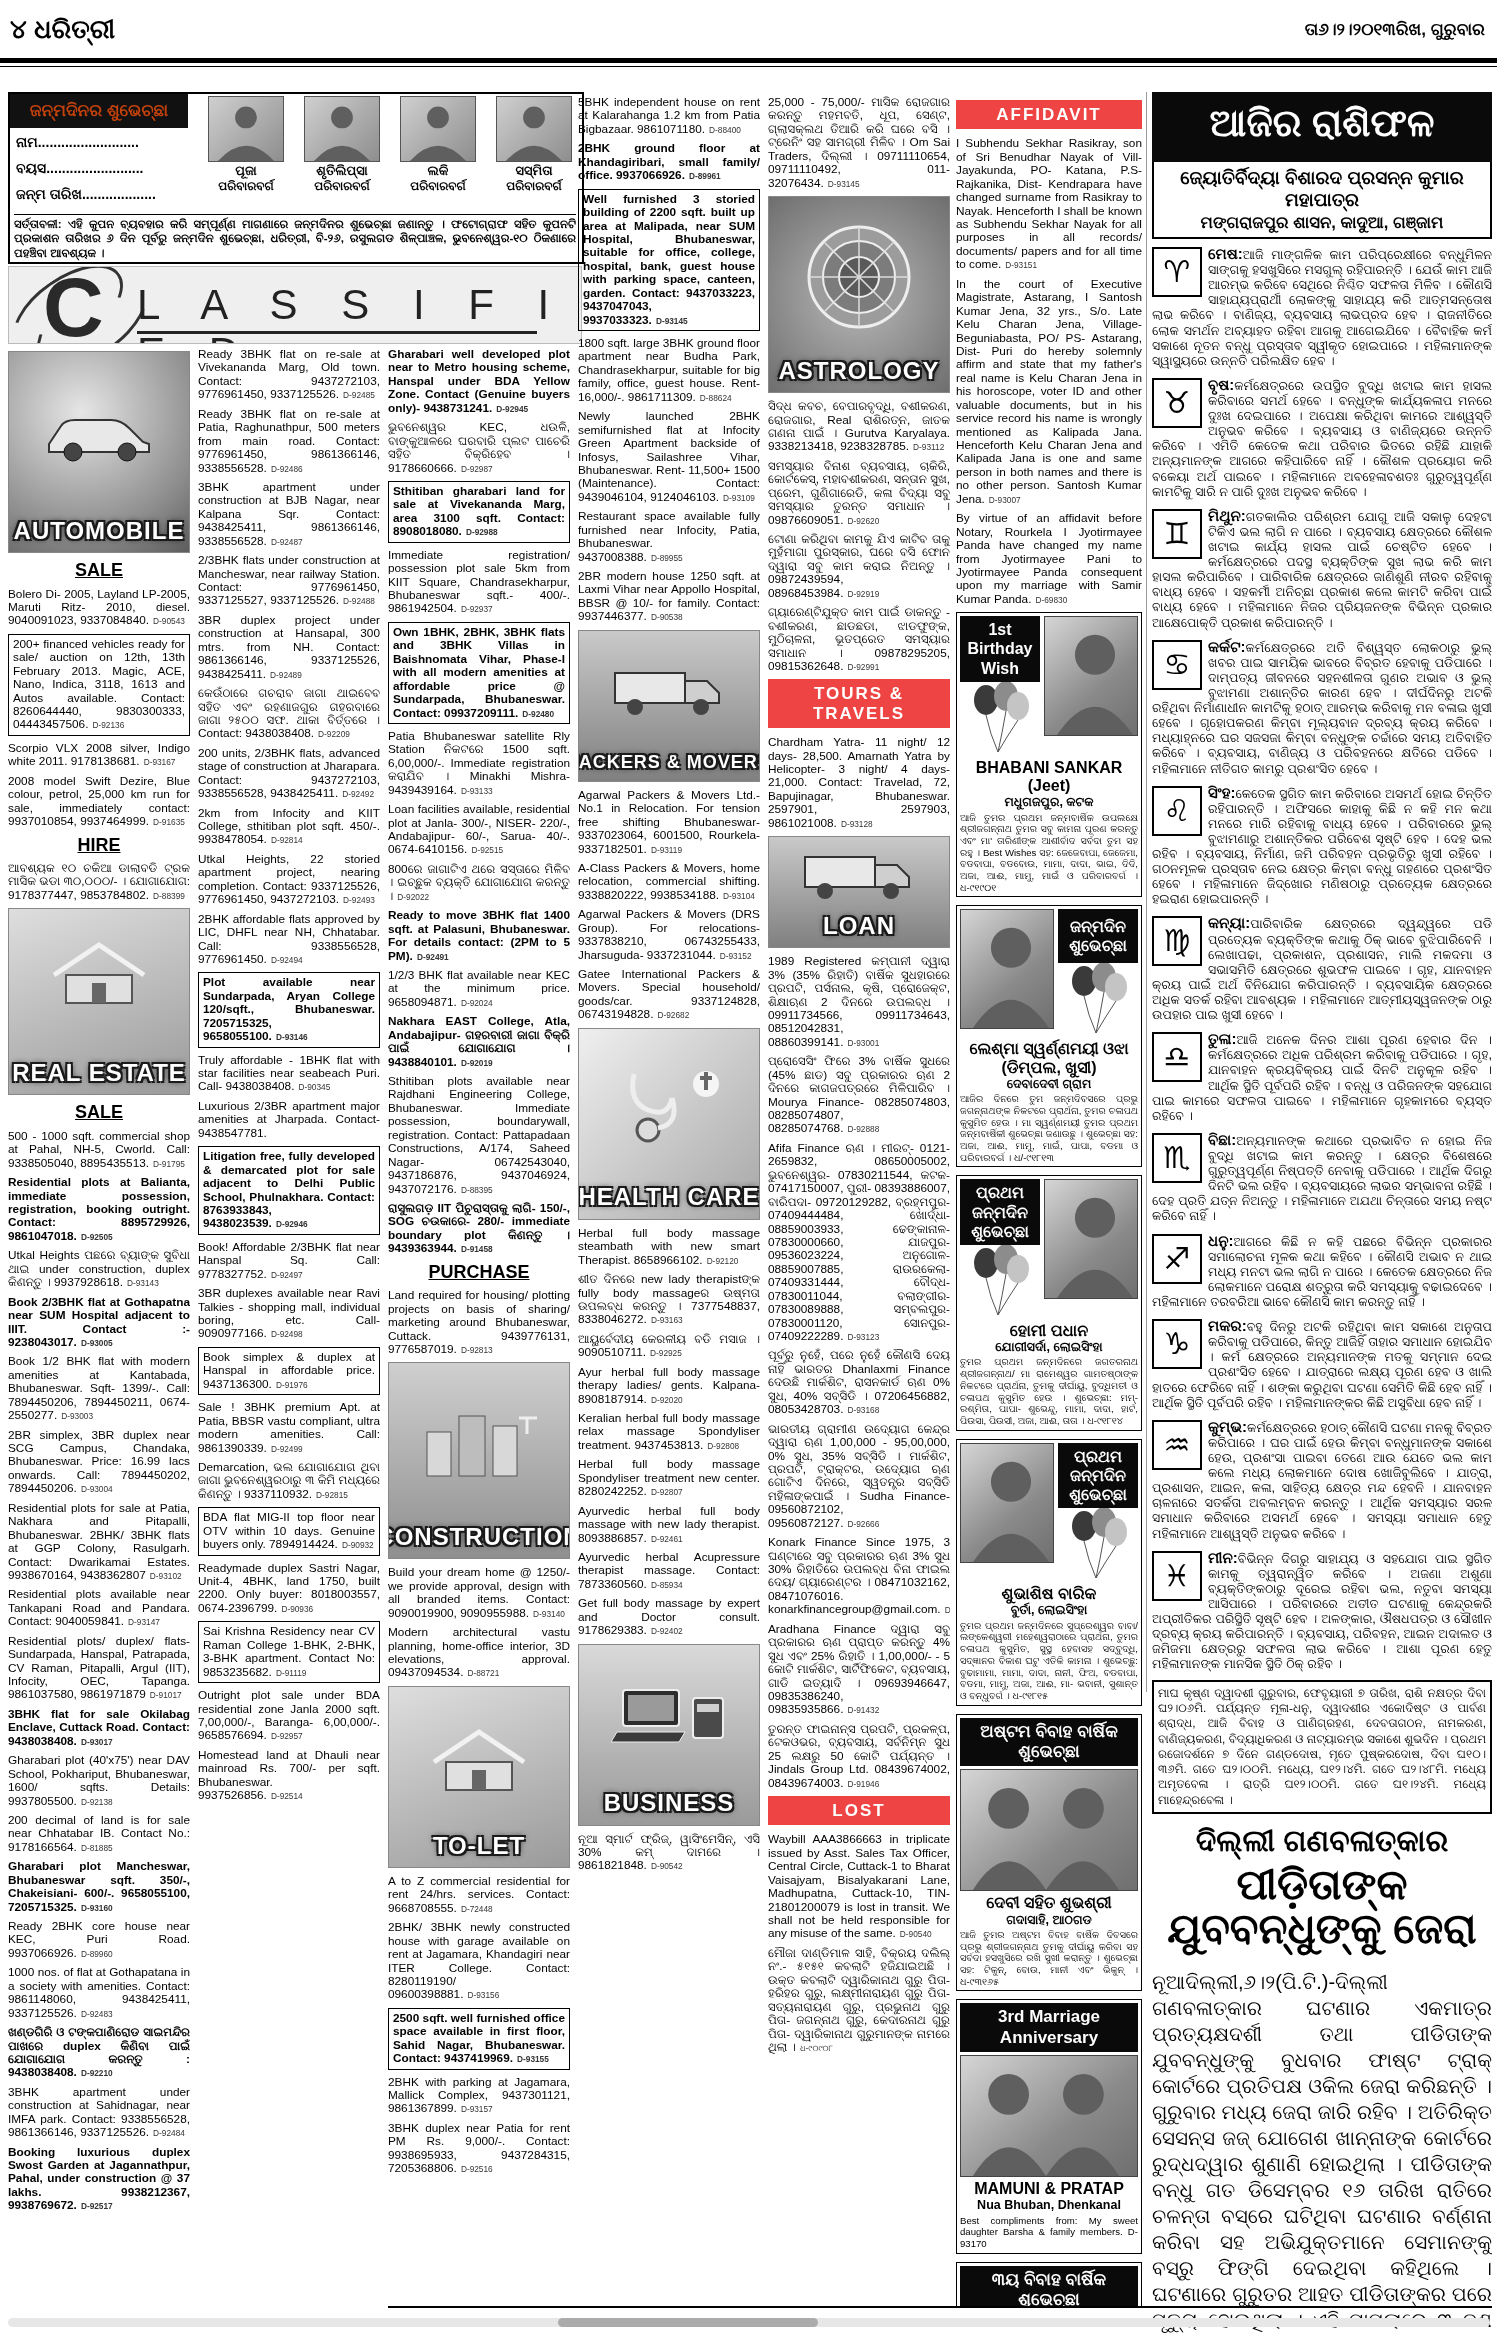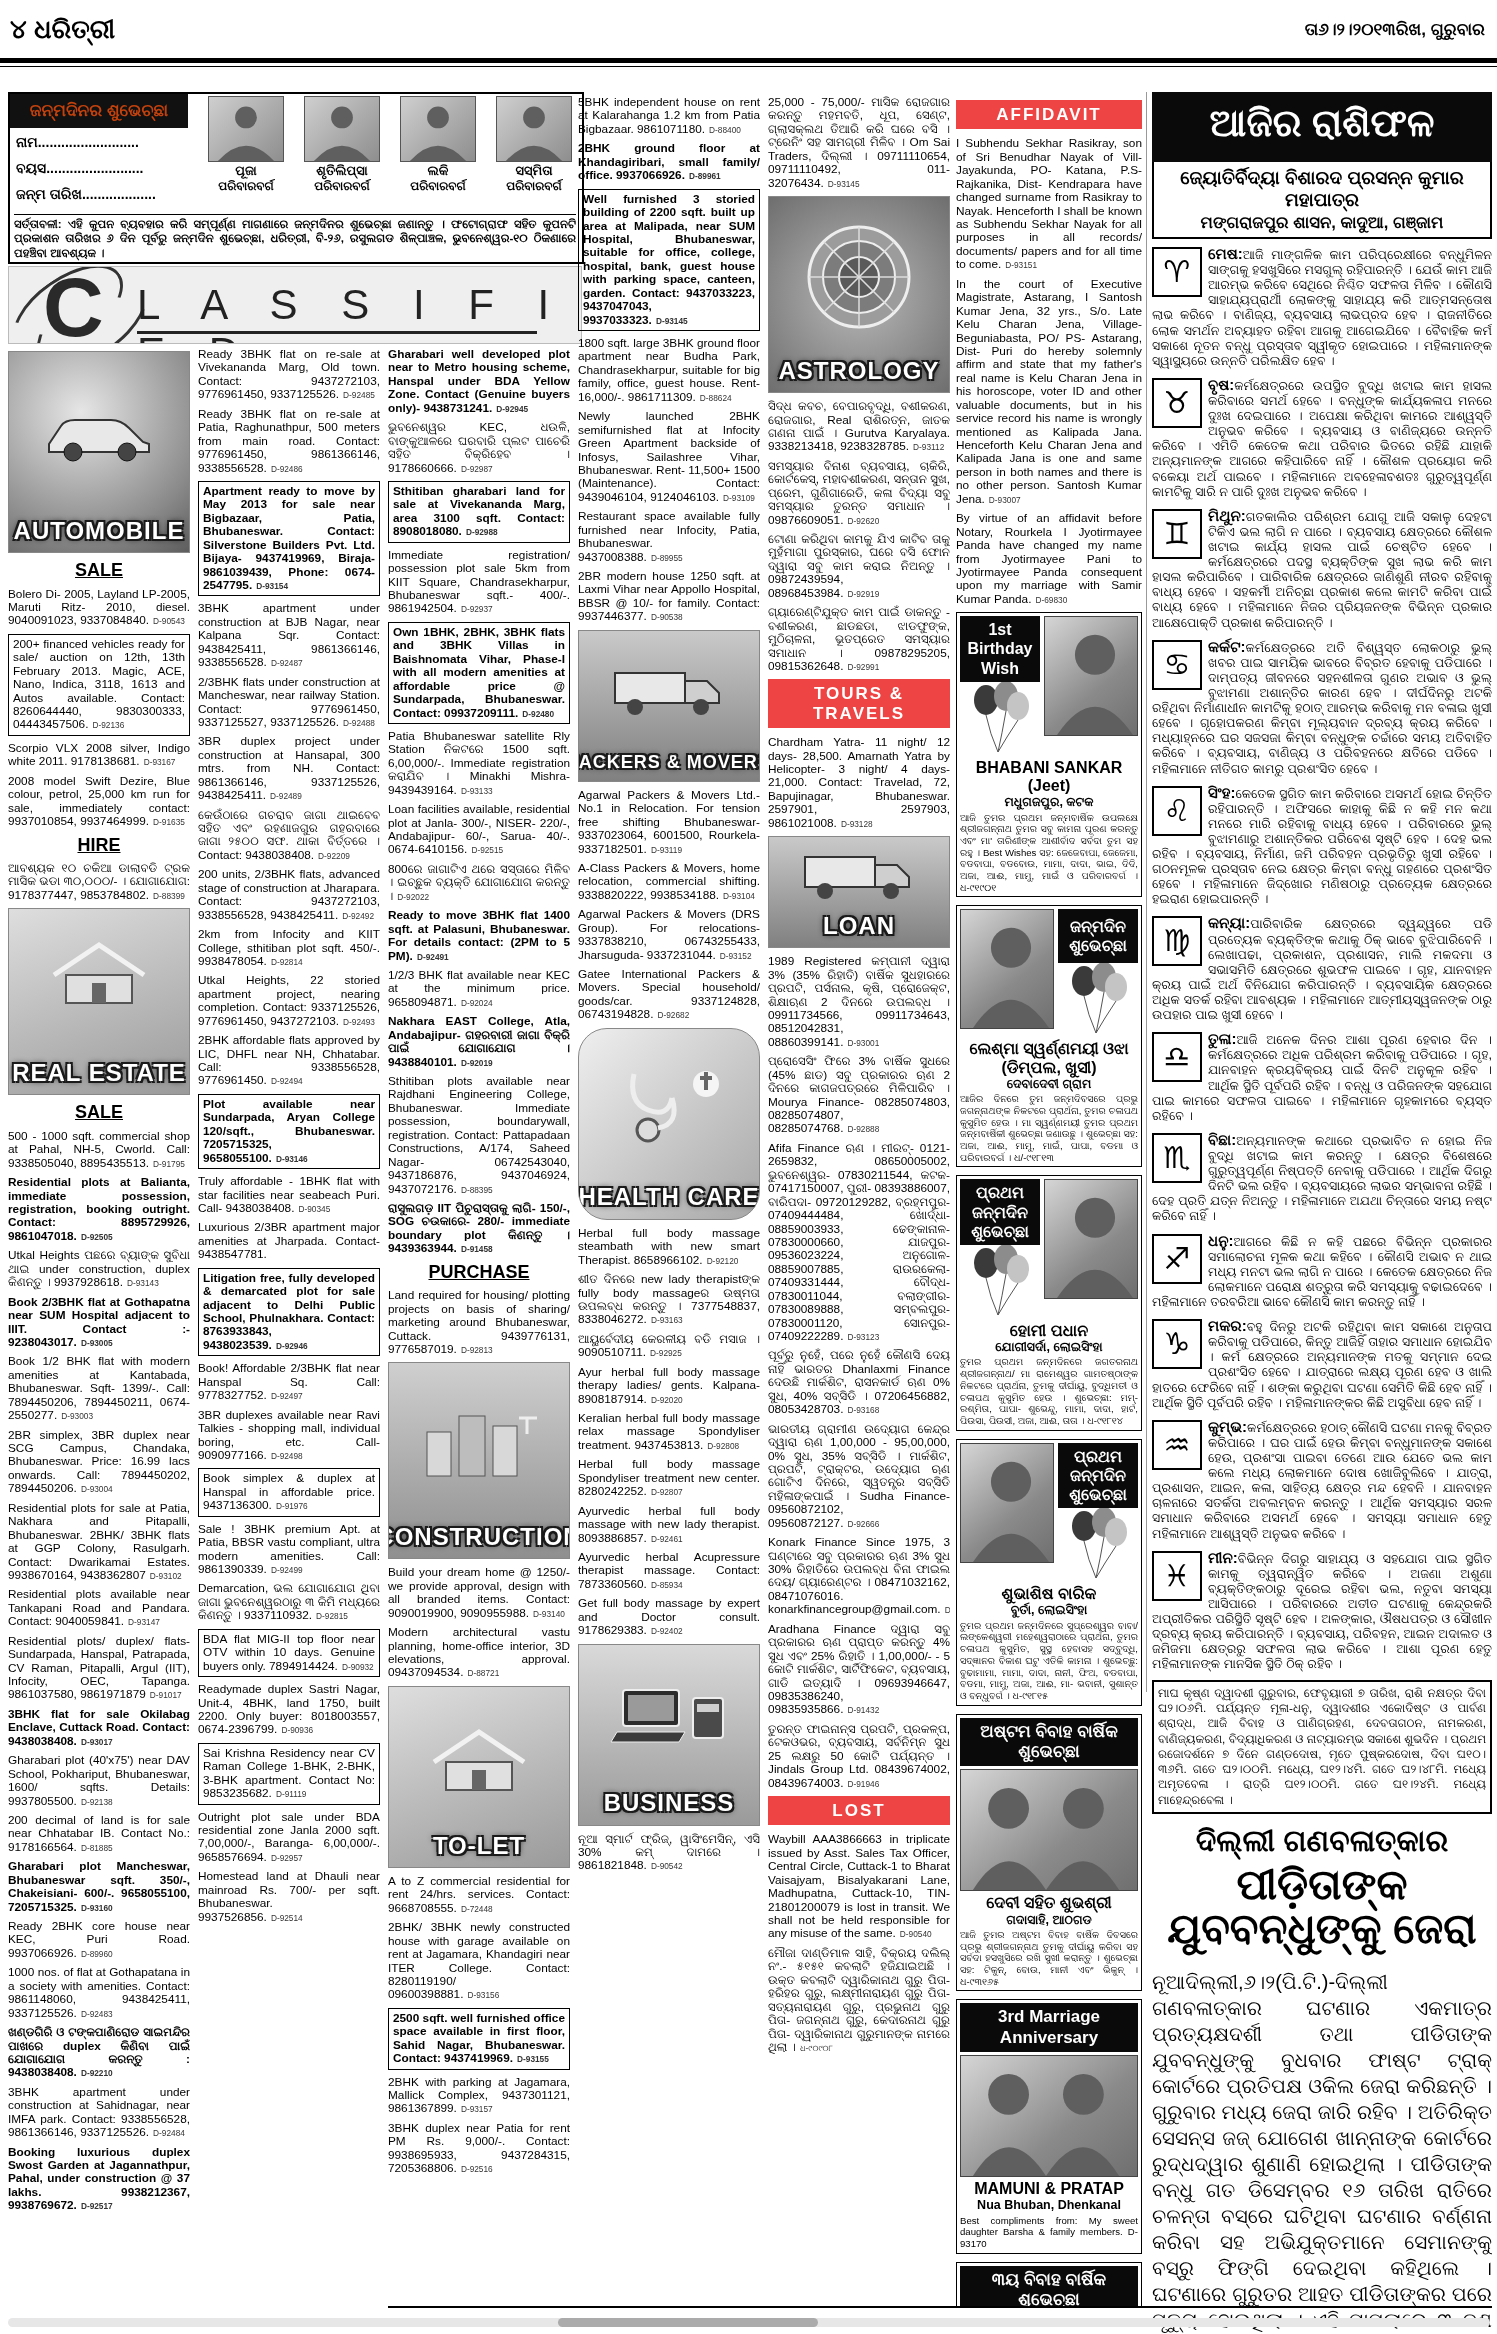--- a/index.html
+++ b/index.html
@@ -195,21 +195,20 @@
       <div class="ad bold">Gharabari plot Mancheswar, Bhubaneswar sqft. 350/-, Chakeisiani- 600/-. 9658055100, 7205715325.<span class="code">D-93160</span></div>
       <div class="ad">Ready 2BHK core house near KEC, Puri Road. 9937066926.<span class="code">D-89960</span></div>
       <div class="ad">1000 nos. of flat at Gothapatana in a society with amenities. Contact: 9861148060, 9438425411, 9337125526.<span class="code">D-92483</span></div>
       <div class="ad bold">ଖଣ୍ଡଗିରି ଓ ଟଙ୍କପାଣିରୋଡ ସାଇମନ୍ଦିର ପାଖରେ duplex କିଣିବା ପାଇଁ ଯୋଗାଯୋଗ କରନ୍ତୁ : 9438038408.<span class="code">D-92210</span></div>
       <div class="ad">3BHK apartment under construction at Sahidnagar, near IMFA park. Contact: 9338556528, 9861366146, 9337125526.<span class="code">D-92484</span></div>
       <div class="ad bold">Booking luxurious duplex Swost Garden at Jagannathpur, Pahal, under construction @ 37 lakhs. 9938212367, 9938769672.<span class="code">D-92517</span></div>
     </div>
   <div class="col" style="left:198px;top:348px;width:182px;height:1960px;">
       <div class="ad">Ready 3BHK flat on re-sale at Vivekananda Marg, Old town. Contact: 9437272103, 9776961450, 9337125526.<span class="code">D-92485</span></div>
       <div class="ad">Ready 3BHK flat on re-sale at Patia, Raghunathpur, 500 meters from main road. Contact: 9776961450, 9861366146, 9338556528.<span class="code">D-92486</span></div>
-      <div class="ad box bold">Apartment ready to move by May 2013 for sale near Bigbazaar, Patia, Bhubaneswar. Contact: Silverstone Builders Pvt. Ltd. Bijaya- 9437419969, Biraja- 9861039439, Phone: 0674-2547795.<span class="code">D-93154</span></div>
       <div class="ad">3BHK apartment under construction at BJB Nagar, near Kalpana Sqr. Contact: 9438425411, 9861366146, 9338556528.<span class="code">D-92487</span></div>
       <div class="ad">2/3BHK flats under construction at Mancheswar, near railway Station. Contact: 9776961450, 9337125527, 9337125526.<span class="code">D-92488</span></div>
       <div class="ad">3BR duplex project under construction at Hansapal, 300 mtrs. from NH. Contact: 9861366146, 9337125526, 9438425411.<span class="code">D-92489</span></div>
       <div class="ad">କେଉଁଠାରେ ଗଚରାବ ଜାଗା ଥାଇବେବ ସହିତ ଏବଂ ରହଣାଜଗୁର ଗହରବାରେ ଜାଗା ୨୫୦୦ ସଫ. ଥାକା ବିର୍ତ୍ତରେ । Contact: 9438038408.<span class="code">D-92209</span></div>
       <div class="ad">200 units, 2/3BHK flats, advanced stage of construction at Jharapara. Contact: 9437272103, 9338556528, 9438425411.<span class="code">D-92492</span></div>
       <div class="ad">2km from Infocity and KIIT College, sthitiban plot sqft. 450/-. 9938478054.<span class="code">D-92814</span></div>
       <div class="ad">Utkal Heights, 22 storied apartment project, nearing completion. Contact: 9337125526, 9776961450, 9437272103.<span class="code">D-92493</span></div>
       <div class="ad">2BHK affordable flats approved by LIC, DHFL near NH, Chhatabar. Call: 9338556528, 9776961450.<span class="code">D-92494</span></div>
       <div class="ad box bold">Plot available near Sundarpada, Aryan College 120/sqft., Bhubaneswar. 7205715325, 9658055100.<span class="code">D-93146</span></div>
       <div class="ad">Truly affordable - 1BHK flat with star facilities near seabeach Puri. Call- 9438038408.<span class="code">D-90345</span></div>
@@ -288,21 +287,21 @@
             <circle cx="26" cy="44" r="8" fill="#444"></circle>
             <circle cx="92" cy="44" r="8" fill="#444"></circle>
           </svg>
         </div>
         <div class="imglabel small">PACKERS &amp; MOVERS</div>
       </div>
       <div class="ad">Agarwal Packers &amp; Movers Ltd.- No.1 in Relocation. For tension free shifting Bhubaneswar- 9337023064, 6001500, Rourkela- 9337182501.<span class="code">D-93119</span></div>
       <div class="ad">A-Class Packers &amp; Movers, home relocation, commercial shifting. 9338820222, 9938534188.<span class="code">D-93104</span></div>
       <div class="ad">Agarwal Packers &amp; Movers (DRS Group). For relocations- 9337838210, 06743255433, Jharsuguda- 9337231044.<span class="code">D-93152</span></div>
       <div class="ad">Gatee International Packers &amp; Movers. Special household/ goods/car. 9337124828, 06743194828.<span class="code">D-92682</span></div>
-      <div class="imgblock" style="height: 190px; background: linear-gradient(135deg, rgb(239, 239, 239), rgb(167, 167, 167)); border-radius: 29px;">
+      <div class="imgblock" style="height: 190px; background: linear-gradient(135deg, rgb(239, 239, 239), rgb(167, 167, 167));">
         <div class="icn">
           <svg width="110" height="76" viewBox="0 0 110 76">
             <circle cx="92" cy="16" r="13" fill="#f5f5f5"></circle>
             <path d="M86 10 L98 10 M92 4 L92 22" stroke="#666" stroke-width="4"></path>
             <path d="M20 6 Q14 34 34 42 Q54 50 58 30" fill="none" stroke="#eee" stroke-width="5"></path>
             <circle cx="34" cy="62" r="11" fill="#ddd" stroke="#555" stroke-width="3"></circle>
             <path d="M58 30 Q66 56 44 60" fill="none" stroke="#eee" stroke-width="5"></path>
           </svg>
         </div>
         <div class="imglabel">HEALTH CARE</div>

